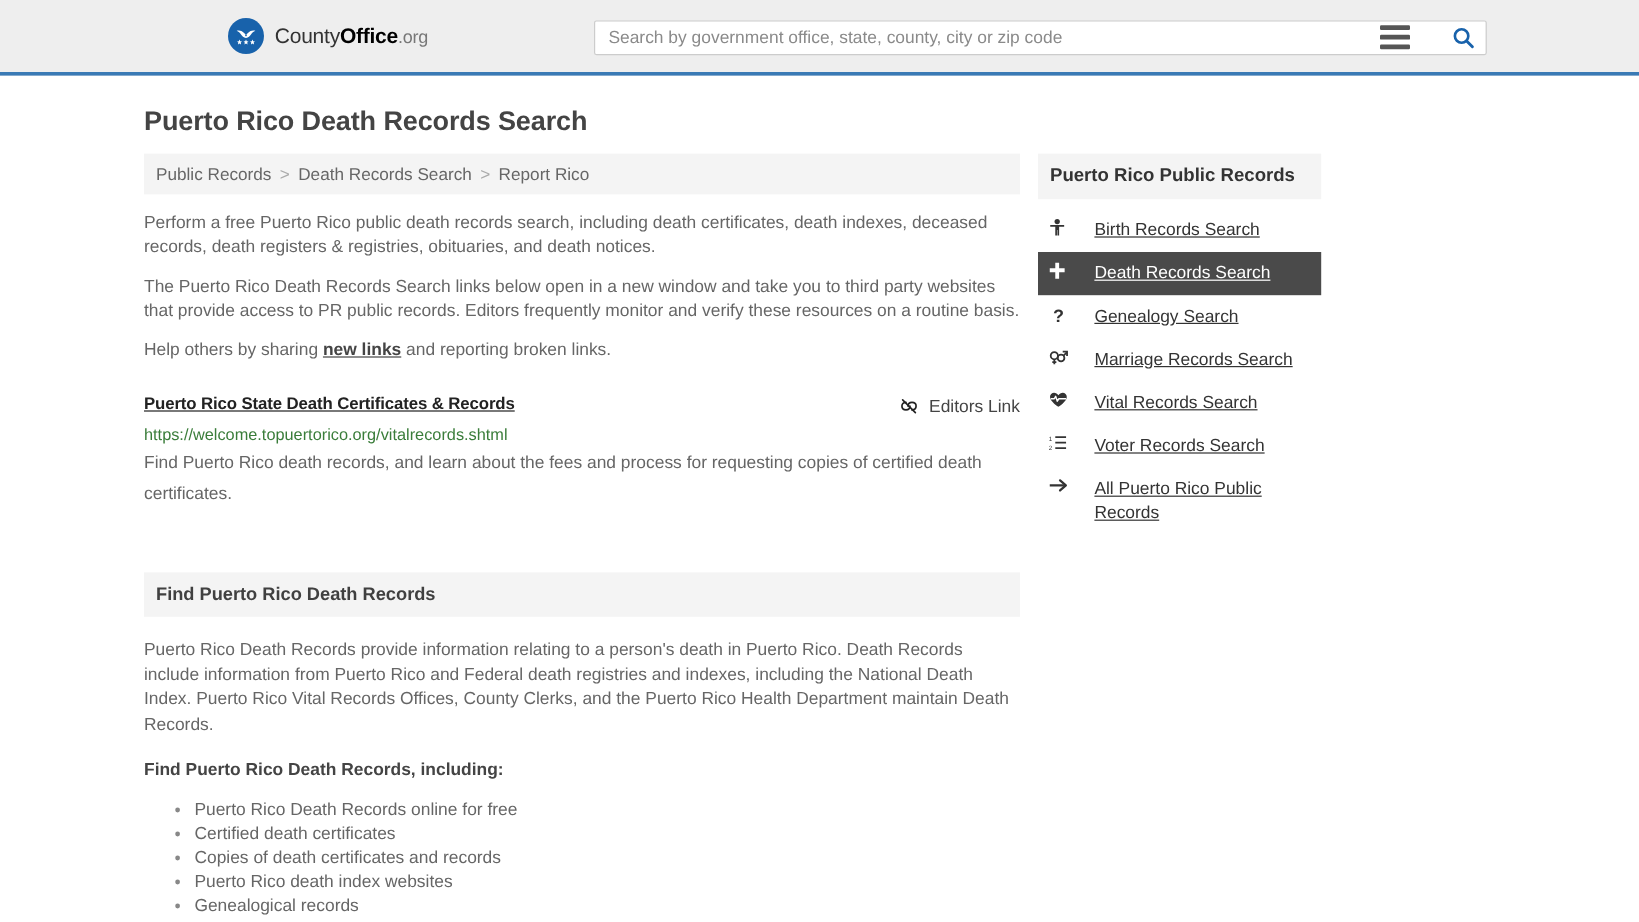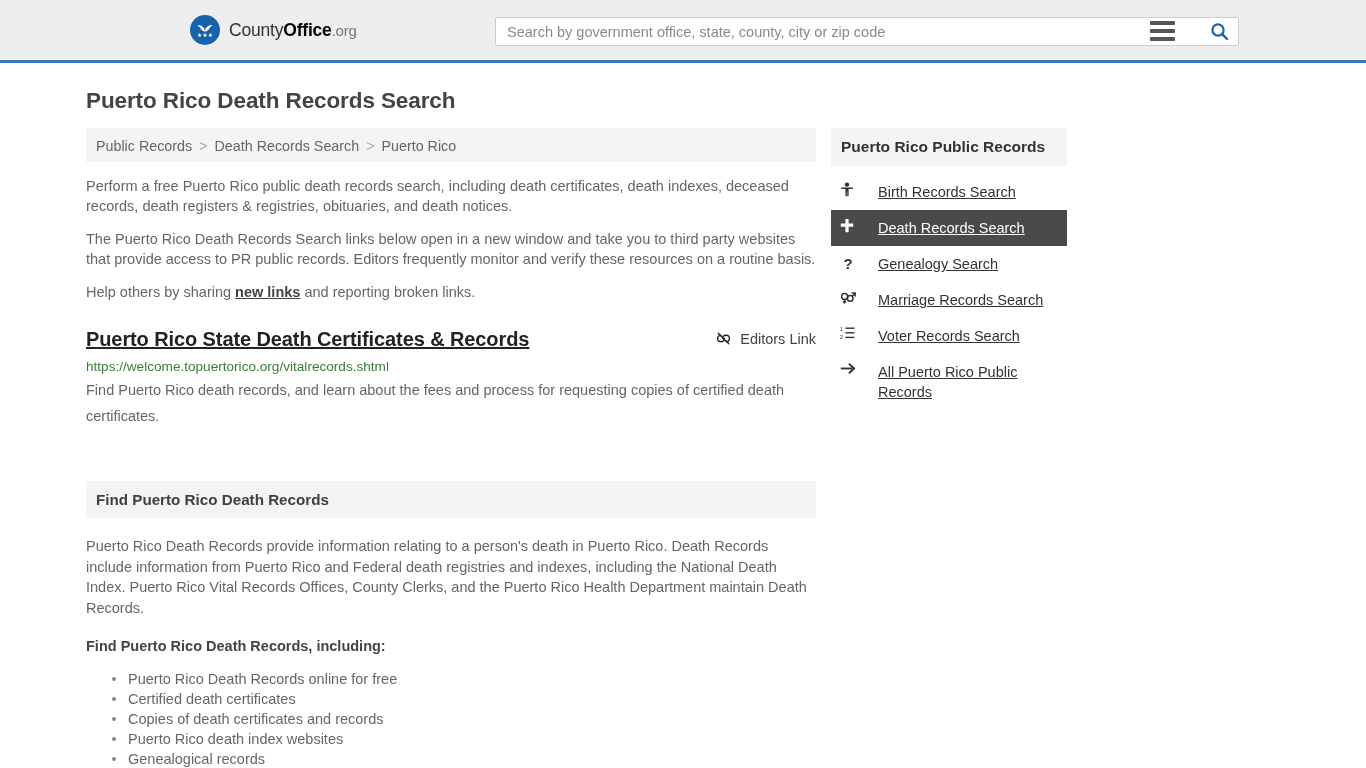--- a/index.html
+++ b/index.html
@@ -100,21 +100,21 @@
   .hamburger span {
     display: block;
     height: 4px;
     background: #555555;
     border-radius: 1px;
   }
 
   
   .page {
     width: 1120px;
-    padding: 0 86px;
+    padding: 0 120px;
     position: relative;
   }
   .page-title {
     font-size: 22.5px;
     font-weight: bold;
     color: #444444;
     margin: 25px 0 14px 0;
     letter-spacing: -0.1px;
   }
   .columns {
@@ -159,21 +159,21 @@
   }
 
   
   .result-block { margin-top: 26px; position: relative; }
   .result-head {
     display: flex;
     justify-content: space-between;
     align-items: flex-start;
   }
   .result-title {
-    font-size: 20px;
+    font-size: 14px;
     font-weight: bold;
     color: #222222;
     text-decoration: underline;
     letter-spacing: -0.1px;
   }
   .report-link {
     display: flex;
     align-items: center;
     gap: 8px;
     font-size: 14.5px;
@@ -328,21 +328,21 @@
 
   <div class="columns">
 
     <div class="main-col">
 
       <nav class="breadcrumb">
         <a href="#">Public Records</a>
         <span class="sep">&gt;</span>
         <a href="#">Death Records Search</a>
         <span class="sep">&gt;</span>
-        <span class="current">Puerto Rico</span>
+        <span class="current">Report Rico</span>
       </nav>
 
       <div class="intro">
         <p>Perform a free Puerto Rico public death records search, including death certificates, death indexes, deceased records, death registers &amp; registries, obituaries, and death notices.</p>
         <p>The Puerto Rico Death Records Search links below open in a new window and take you to third party websites that provide access to PR public records. Editors frequently monitor and verify these resources on a routine basis.</p>
         <p><span>Help others by sharing </span><a class="inline-link" href="#">new links</a><span> and reporting broken links.</span></p>
       </div>
 
       <div class="result-block">
         <div class="result-head">
@@ -415,20 +415,29 @@
               <line x1="4.6" y1="9.6" x2="4.6" y2="13.6" stroke="#333" stroke-width="1.5"></line>
               <line x1="2.9" y1="11.8" x2="6.3" y2="11.8" stroke="#333" stroke-width="1.5"></line>
               <circle cx="10.2" cy="8.4" r="2.8" fill="none" stroke="#333" stroke-width="1.5"></circle>
               <line x1="12.3" y1="6.3" x2="15.0" y2="3.6" stroke="#333" stroke-width="1.5"></line>
               <path d="M11.6 3.0 H15.2 V6.6" fill="none" stroke="#333" stroke-width="1.5"></path>
             </svg>
           </span>
           <span class="s-label">Marriage Records Search</span>
         </a>
 
+        <a class="side-item" href="#">
+          <span class="s-icon">
+            <svg width="16" height="14" viewBox="0 0 16 14" aria-hidden="true">
+              <path d="M8 13 C8 13 1 8.6 1 4.8 C1 2.6 2.6 1.2 4.4 1.2 C5.8 1.2 7.2 2.1 8 3.4 C8.8 2.1 10.2 1.2 11.6 1.2 C13.4 1.2 15 2.6 15 4.8 C15 8.6 8 13 8 13 Z" fill="#333"></path>
+              <path d="M1.6 6.3 H4.6 L5.7 4.3 L7.1 8.3 L8.4 6.3 H14.4" fill="none" stroke="#ffffff" stroke-width="1.2" stroke-linejoin="round"></path>
+            </svg>
+          </span>
+          <span class="s-label">Vital Records Search</span>
+        </a>
 
         <a class="side-item" href="#">
           <span class="s-icon">
             <svg width="15" height="14" viewBox="0 0 15 14" aria-hidden="true">
               <text x="0" y="5.4" font-size="5.2" font-family="Liberation Sans, sans-serif" fill="#333">1</text>
               <text x="0" y="12.6" font-size="5.2" font-family="Liberation Sans, sans-serif" fill="#333">2</text>
               <line x1="5.4" y1="2.2" x2="14.4" y2="2.2" stroke="#333" stroke-width="1.4"></line>
               <line x1="5.4" y1="6.8" x2="14.4" y2="6.8" stroke="#333" stroke-width="1.4"></line>
               <line x1="5.4" y1="11.4" x2="14.4" y2="11.4" stroke="#333" stroke-width="1.4"></line>
             </svg>

